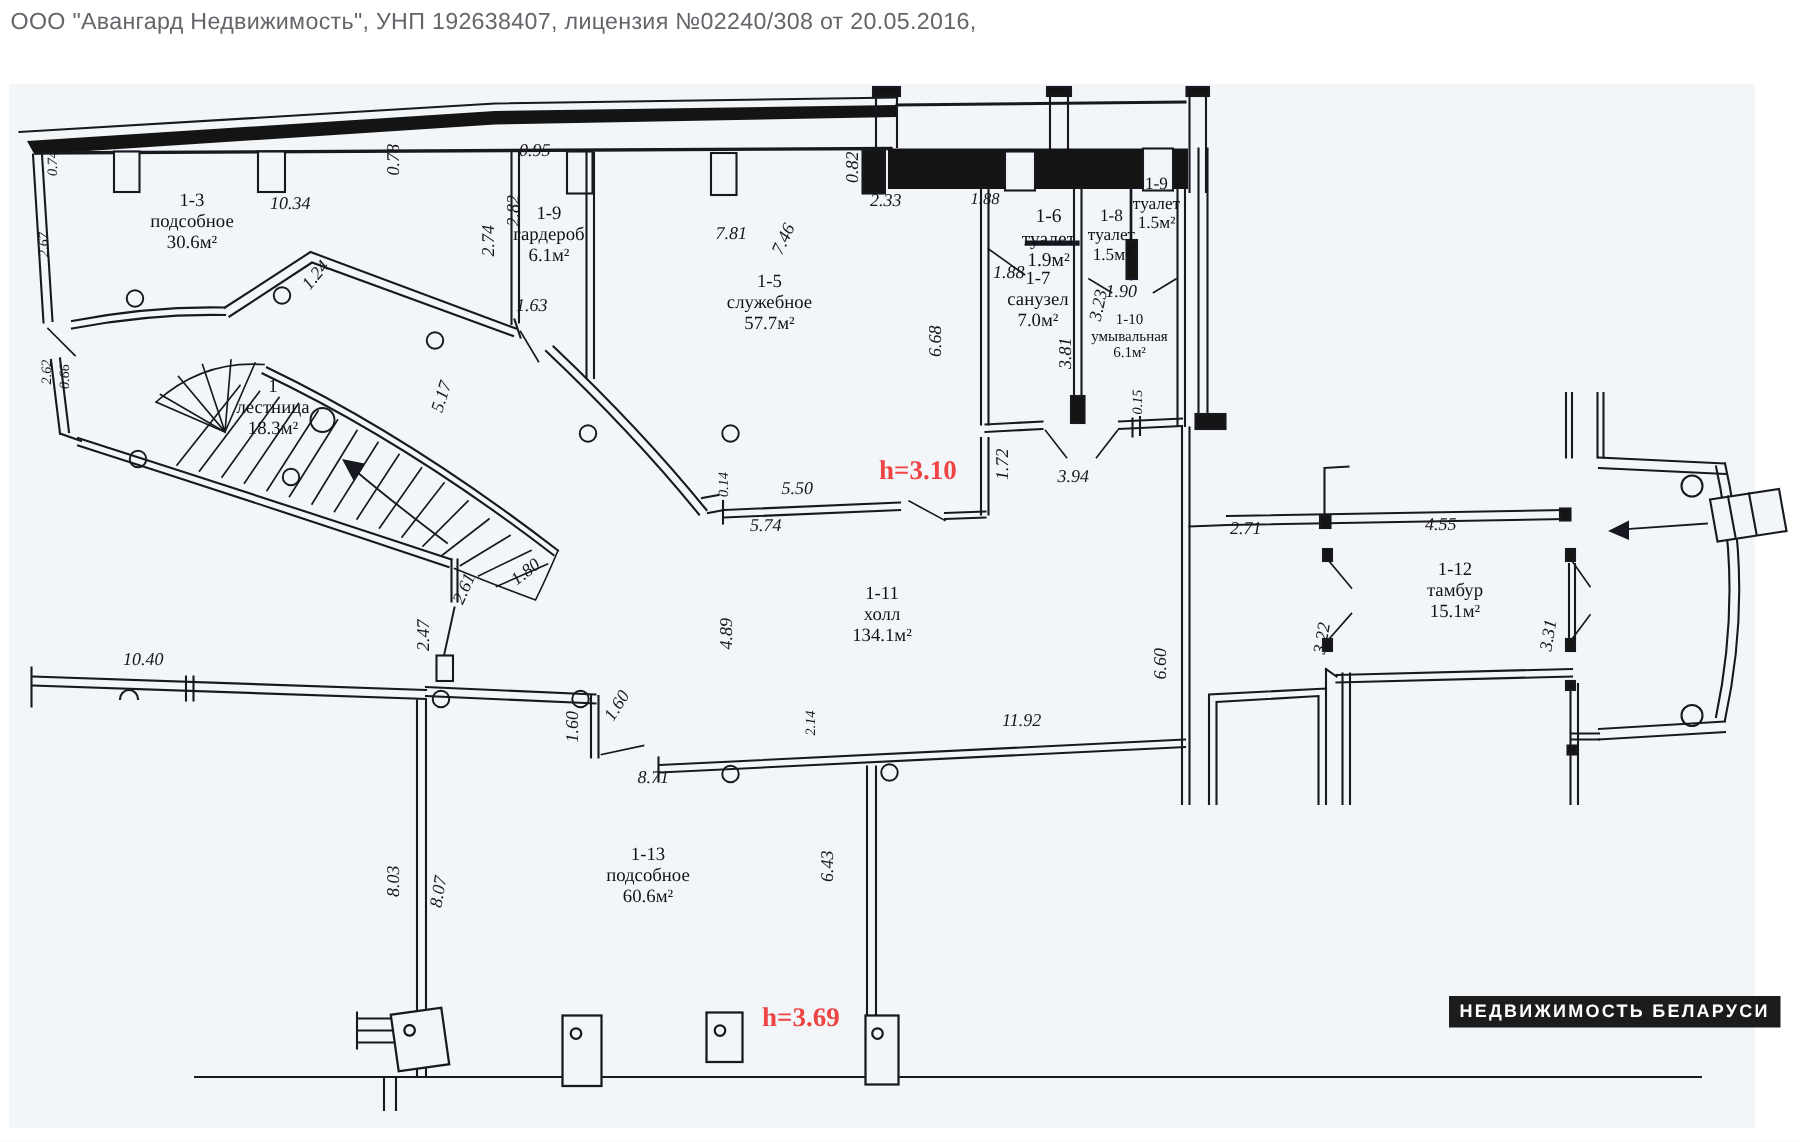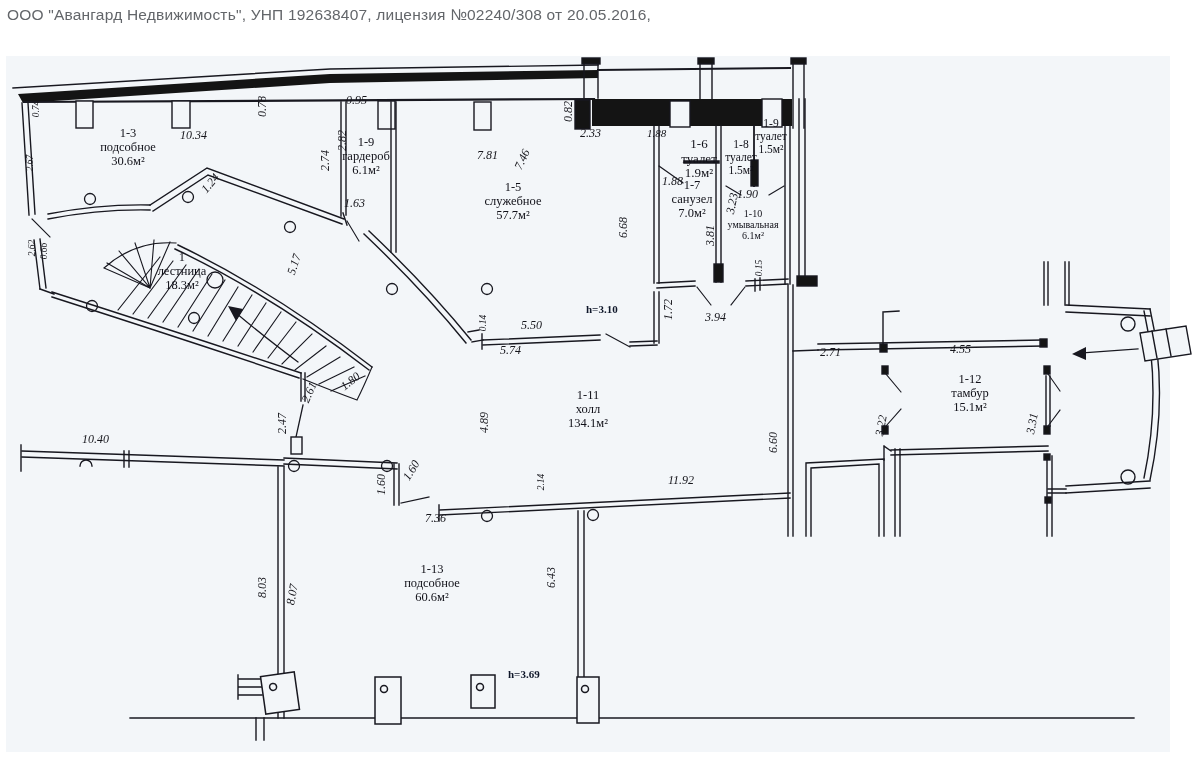--- a/index.html
+++ b/index.html
@@ -3,21 +3,21 @@
 <meta charset="utf-8">
 <style>
   html,body{margin:0;padding:0;background:#fff;}
   #stage{position:relative;width:1200px;height:761px;background:#ffffff;overflow:hidden;
          font-family:"Liberation Serif",serif;}
   .paper{position:absolute;left:6px;top:56px;width:1164px;height:696px;background:#f3f6f9;}
   .hdr{position:absolute;left:7px;top:5px;color:#63666a;font-family:"Liberation Sans",sans-serif;
        font-size:15.5px;line-height:1.28;letter-spacing:.2px;}
   svg.plan{position:absolute;left:0;top:0;}
   .dim{position:absolute;font-style:italic;font-size:12px;color:#16161c;white-space:nowrap;z-index:3;}
-  .hdim{position:absolute;font-style:normal;font-weight:bold;font-size:11px;color:#0f172a;white-space:nowrap;z-index:3;}
+  .hdim{position:absolute;font-style:normal;font-weight:bold;font-size:18px;color:#ef4444;white-space:nowrap;z-index:3;}
   .tiny{font-size:9.5px;}
   .room{position:absolute;text-align:center;color:#101018;font-size:12.5px;line-height:1.12;
         transform:translateX(-50%);white-space:nowrap;z-index:3;}
   .room span{display:block;}
   .logo{position:absolute;left:966px;top:662px;z-index:4;font-family:"Liberation Sans",sans-serif;}
   .logo-text{font-weight:bold;font-size:52px;line-height:1;letter-spacing:-2px;}
   .logo-text .go{color:#c5302c;}
   .logo-text .home{color:#2d2d2d;}
   .logo-bar{margin-top:2px;background:#1c1c1c;color:#fff;font-weight:bold;font-size:12px;
             letter-spacing:1.5px;padding:3px 7px 4px 7px;display:inline-block;}
@@ -316,21 +316,22 @@
   <div class="dim" style="left:871px;top:418px;transform:rotate(-80deg)">3.22</div>
   <div class="dim" style="left:1022px;top:416px;transform:rotate(-80deg)">3.31</div>
   <div class="dim" style="left:272px;top:416px;transform:rotate(-90deg)">2.47</div>
   <div class="dim" style="left:299px;top:385px;transform:rotate(-66deg)">2.61</div>
   <div class="dim" style="left:340px;top:374px;transform:rotate(-38deg)">1.80</div>
   <div class="dim" style="left:82px;top:432px">10.40</div>
   <div class="dim" style="left:668px;top:473px">11.92</div>
   <div class="dim" style="left:371px;top:477px;transform:rotate(-90deg)">1.60</div>
   <div class="dim" style="left:401px;top:463px;transform:rotate(-58deg)">1.60</div>
   <div class="dim tiny" style="left:533px;top:477px;transform:rotate(-90deg)">2.14</div>
-  <div class="dim" style="left:425px;top:511px">7.36</div>
+  <div class="dim" style="left:425px;top:511px">8.71</div>
   <div class="dim" style="left:252px;top:580px;transform:rotate(-90deg)">8.03</div>
   <div class="dim" style="left:282px;top:587px;transform:rotate(-80deg)">8.07</div>
   <div class="dim" style="left:541px;top:570px;transform:rotate(-90deg)">6.43</div>
   <div class="hdim" style="left:508px;top:668px">h=3.69</div>
 
   <div class="logo">
+    <div class="logo-bar">НЕДВИЖИМОСТЬ БЕЛАРУСИ</div>
   </div>
 </div>
 
 </body></html>

